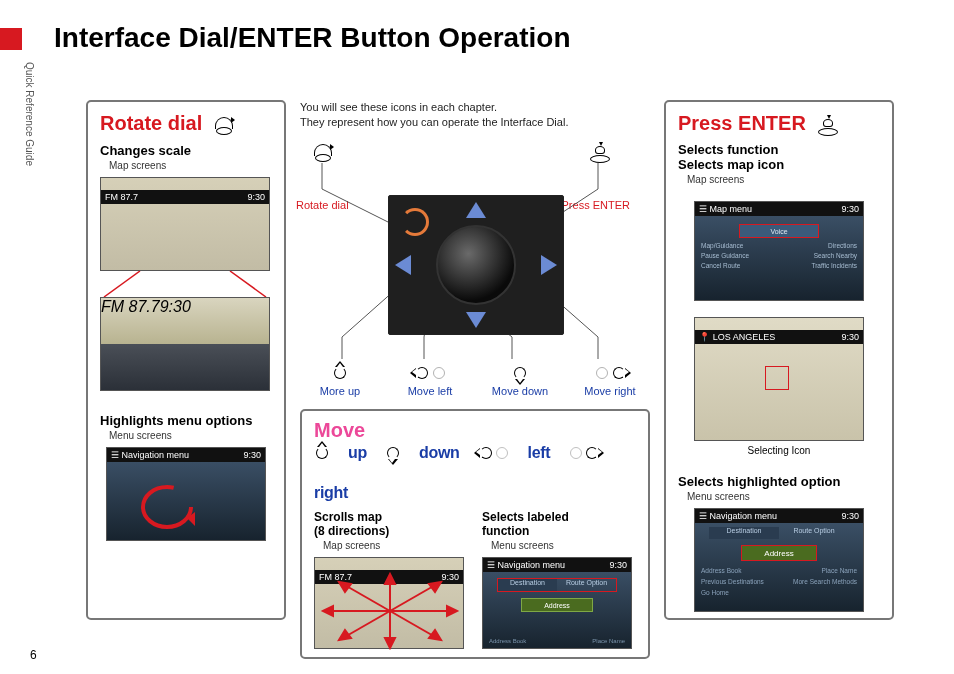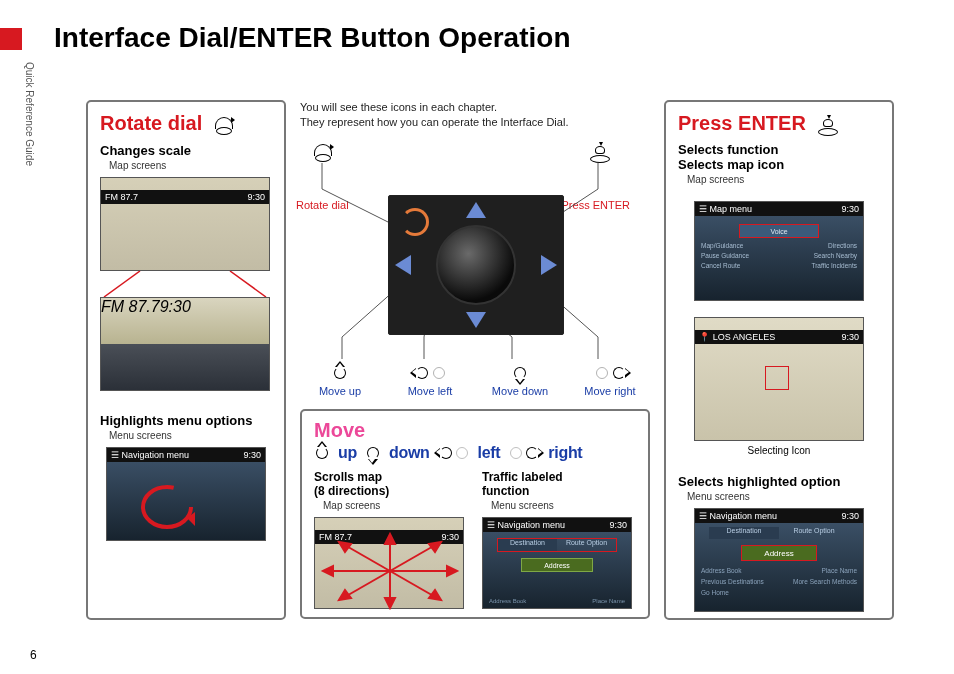--- a/index.html
+++ b/index.html
@@ -59,21 +59,21 @@
   .icon-oval.down:after{content:'';position:absolute;left:4.5px;bottom:-2px;width:0;height:0;border-left:3.5px solid transparent;border-right:3.5px solid transparent;border-top:4px solid #fff;}
   .icon-oval.left .o{border-left-color:transparent;}
   .icon-oval.left:before{content:'';position:absolute;top:3px;left:-4px;width:0;height:0;border-top:5px solid transparent;border-bottom:5px solid transparent;border-right:6px solid #000;}
   .icon-oval.left:after{content:'';position:absolute;top:4.5px;left:-2px;width:0;height:0;border-top:3.5px solid transparent;border-bottom:3.5px solid transparent;border-right:4px solid #fff;}
   .icon-oval.right .o{border-right-color:transparent;}
   .icon-oval.right:before{content:'';position:absolute;top:3px;right:-4px;width:0;height:0;border-top:5px solid transparent;border-bottom:5px solid transparent;border-left:6px solid #000;}
   .icon-oval.right:after{content:'';position:absolute;top:4.5px;right:-2px;width:0;height:0;border-top:3.5px solid transparent;border-bottom:3.5px solid transparent;border-left:4px solid #fff;}
   
   .icon-row{display:flex;justify-content:space-between;margin-top:10px;padding:0 4px;}
   .icon-cell{display:flex;flex-direction:column;align-items:center;gap:4px;width:60px;}
-  .move-hdr{display:flex;align-items:center;gap:8px;flex-wrap:wrap;line-height:22px;}
+  .move-hdr{display:flex;align-items:center;gap:18px;flex-wrap:wrap;line-height:22px;}
   .two-col{display:flex;gap:14px;margin-top:6px;}
   .two-col>div{flex:1;}
 </style>
 </head>
 <body>
 
 <div class="red-tab"></div>
 <div class="side-title">Quick Reference Guide</div>
 <div class="page-title">Interface Dial/ENTER Button Operation</div>
 <div class="page-num">6</div>
@@ -156,21 +156,21 @@
         <div class="arrow-left"></div>
         <div class="arrow-right"></div>
        <div class="rot"></div>
      </div>
 
      <div class="icon-row" style="position:absolute;left:6px;right:6px;top:216px;">
        <div class="icon-cell">
          <span class="icon-oval up">
             <span class="o"></span>
           </span>
-         <span class="label-blue">Move up</span>
+         <span class="label-blue">More up</span>
        </div>
        <div class="icon-cell">
          <span style="display:inline-flex;gap:1px;">
            <span class="icon-oval left">
               <span class="o"></span>
             </span>
            <span class="icon-oval" style="opacity:.3;">
               <span class="o"></span>
             </span>
          </span>
@@ -252,21 +252,21 @@
                 <polygon points="126,10 114,12 120,20"></polygon>
               <line x1="75" y1="39" x2="28" y2="66"></line>
                 <polygon points="24,68 36,66 30,58"></polygon>
               <line x1="75" y1="39" x2="122" y2="66"></line>
                 <polygon points="126,68 114,66 120,58"></polygon>
             </g>
           </svg>
         </div>
       </div>
       <div>
-        <div class="h-black-tight">Traffic labeled</div>
+        <div class="h-black-tight">Selects labeled</div>
         <div class="h-black-tight">function</div>
         <div class="sub">Menu screens</div>
         <div class="shot-dark" style="width:150px;height:92px;">
           <div class="bar">
               <span>☰ <span>Navigation menu</span></span>
               <span>9:30</span>
             </div>
           <div style="position:absolute;left:14px;top:20px;right:14px;height:14px;border:1.5px solid #d71920;font-size:7px;color:#b8cde3;display:flex;">
             <span style="flex:1;text-align:center;background:#2a3c50;">Destination</span>
             <span style="flex:1;text-align:center;">Route Option</span>

